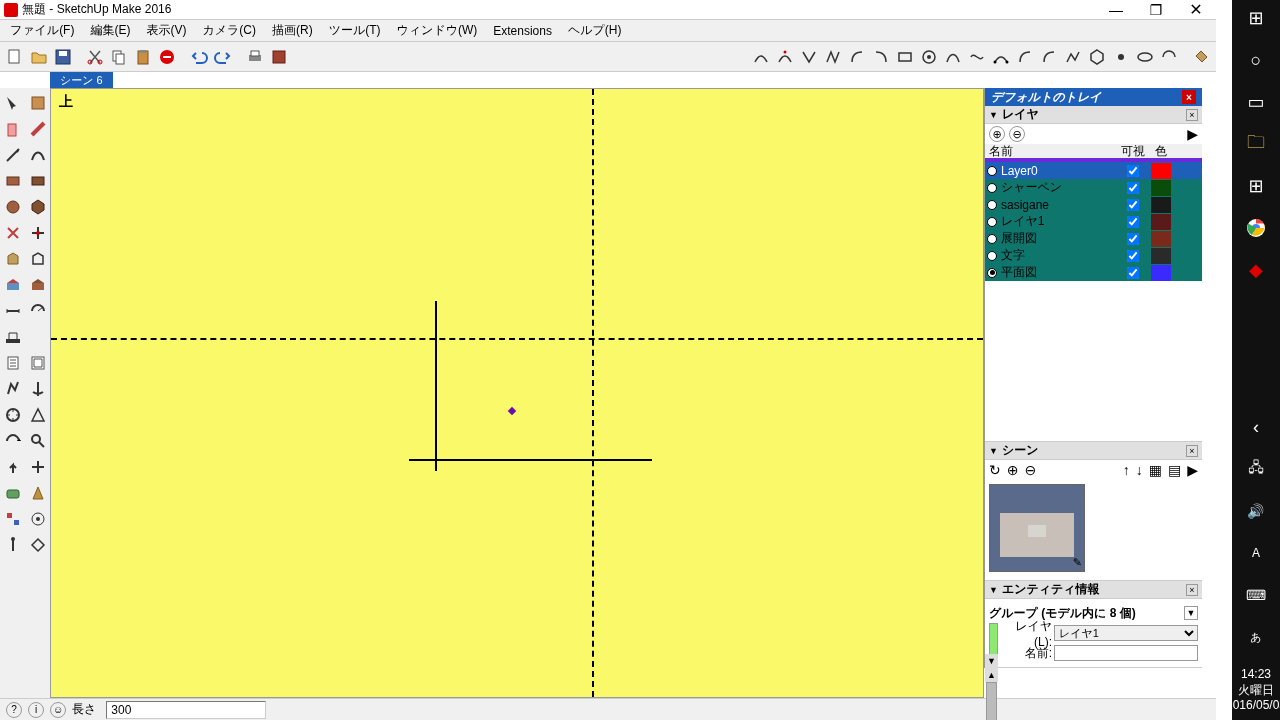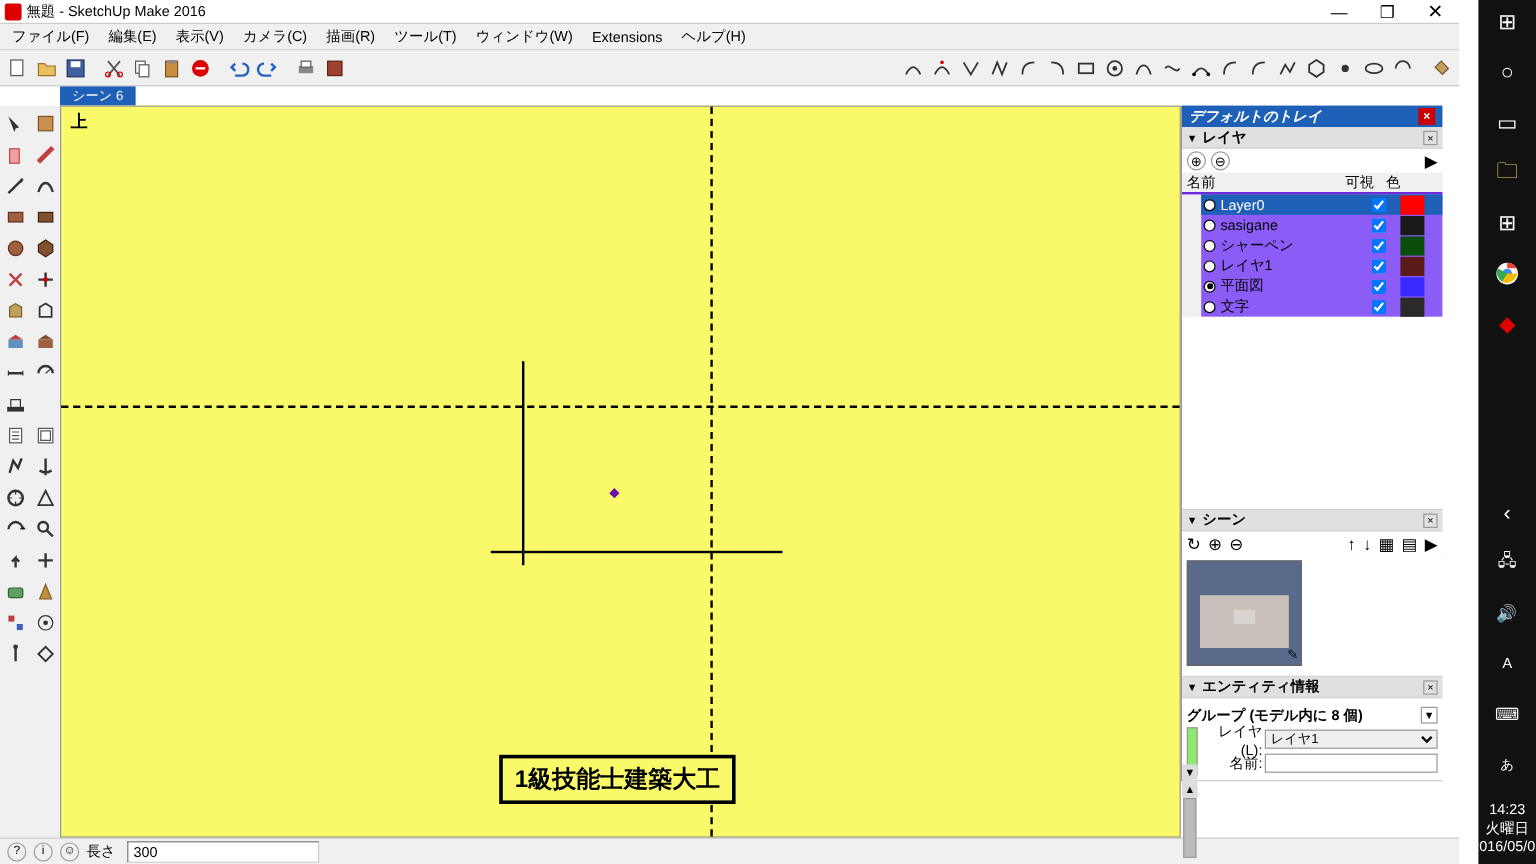--- a/index.html
+++ b/index.html
@@ -58,26 +58,26 @@
 .panel-head { height: 18px; background: #e0e0e0; display: flex; align-items: center; padding: 0 4px; font-size: 11px; border-bottom: 1px solid #ccc; }
 .panel-head .arrow { margin-right: 4px; font-size: 9px; }
 .panel-head .ptitle { flex: 1; font-weight: bold; font-family: Liberation Mono, monospace; }
 .panel-head .pclose { width: 12px; height: 12px; border: 1px solid #999; font-size: 9px; display: flex; align-items: center; justify-content: center; }
 
 .layer-toolbar { height: 20px; display: flex; align-items: center; padding: 0 4px; gap: 4px; background: #fff; }
 .layer-toolbar .lbtn { width: 16px; height: 16px; border: 1px solid #999; border-radius: 8px; display: flex; align-items: center; justify-content: center; font-size: 11px; }
 .layer-toolbar .spacer { flex: 1; }
 .layer-toolbar .rarrow { font-size: 14px; }
 
-.layer-headrow { display: flex; height: 18px; background: #f0f0f0; border-bottom: 2px solid #6d28d9; font-size: 11px; }
+.layer-headrow { display: flex; height: 18px; background: #f0f0f0; border-bottom: 4px solid #6d28d9; font-size: 11px; }
 .layer-headrow .c1 { width: 130px; padding-left: 4px; display: flex; align-items: center; }
 .layer-headrow .c2 { width: 36px; display: flex; align-items: center; justify-content: center; }
 .layer-headrow .c3 { width: 20px; display: flex; align-items: center; justify-content: center; }
 
-.layer-rows { background: #8b5cf6; margin-left: 16px; }
+.layer-rows { background: #0f766e; }
 .layer-row { display: flex; height: 17px; align-items: center; font-size: 11px; }
 .layer-row.selected { background: #1e5fb8; color: #fff; }
 .layer-row .radio { width: 14px; display: flex; justify-content: center; }
 .layer-row .radio-c { width: 10px; height: 10px; border: 1px solid #000; border-radius: 5px; display: flex; align-items: center; justify-content: center; background: #fff; }
 .layer-row .radio-c.on::after { content: ''; width: 5px; height: 5px; background: #000; border-radius: 3px; }
 .layer-row .lname { width: 116px; padding-left: 2px; }
 .layer-row .lvis { width: 36px; display: flex; justify-content: center; }
 .layer-row .lvis input { width: 12px; height: 12px; }
 .layer-row .lcolor { width: 20px; height: 16px; }
 .layer-empty { height: 160px; background: #fff; }
@@ -553,21 +553,20 @@
         </div>
       </div>
 
     <div class="canvas">
       <div class="axis-label">上</div>
       <div class="dashed-v" style="left:541px;"></div>
       <div class="dashed-h" style="top:249px;"></div>
       <div class="solid-line" style="left:384px; top:212px; width:2px; height:170px;"></div>
       <div class="solid-line" style="left:358px; top:370px; width:243px; height:2px;"></div>
       <div class="dot" style="left:458px; top:319px;"></div>
-      <div class="caption" style="left:365px; top:540px;">1級技能士建築大工</div>
     </div>
 
     <div class="rightarea">
       <div class="tray">
         <div class="tray-header">
           <span class="txt">デフォルトのトレイ</span>
           <span class="closex">×</span>
         </div>
 
         <div class="panel">
@@ -595,65 +594,75 @@
                 <div class="lname">Layer0</div>
                 <div class="lvis">
                   <input type="checkbox" checked="" style="">
                 </div>
                 <div class="lcolor" style="background:#ff0000"></div>
               </div>
               <div class="layer-row">
                 <div class="radio">
                   <div class="radio-c"></div>
                 </div>
+                <div class="lname">シャーペン</div>
+                <div class="lvis">
+                  <input type="checkbox" checked="" style="">
+                </div>
+                <div class="lcolor" style="background:#0a4d0a"></div>
+              </div>
+              <div class="layer-row">
+                <div class="radio">
+                  <div class="radio-c"></div>
+                </div>
                 <div class="lname">sasigane</div>
                 <div class="lvis">
                   <input type="checkbox" checked="" style="">
                 </div>
                 <div class="lcolor" style="background:#1a1a1a"></div>
               </div>
               <div class="layer-row">
                 <div class="radio">
                   <div class="radio-c"></div>
                 </div>
-                <div class="lname">シャーペン</div>
+                <div class="lname">レイヤ1</div>
                 <div class="lvis">
                   <input type="checkbox" checked="" style="">
                 </div>
-                <div class="lcolor" style="background:#0a4d0a"></div>
+                <div class="lcolor" style="background:#5a1a1a"></div>
               </div>
               <div class="layer-row">
                 <div class="radio">
                   <div class="radio-c"></div>
                 </div>
-                <div class="lname">レイヤ1</div>
+                <div class="lname">展開図</div>
                 <div class="lvis">
                   <input type="checkbox" checked="" style="">
                 </div>
-                <div class="lcolor" style="background:#5a1a1a"></div>
+                <div class="lcolor" style="background:#7a2a1a"></div>
+              </div>
+              <div class="layer-row">
+                <div class="radio">
+                  <div class="radio-c"></div>
+                </div>
+                <div class="lname">文字</div>
+                <div class="lvis">
+                  <input type="checkbox" checked="" style="">
+                </div>
+                <div class="lcolor" style="background:#2a2a2a"></div>
               </div>
               <div class="layer-row">
                 <div class="radio">
                   <div class="radio-c on"></div>
                 </div>
                 <div class="lname">平面図</div>
                 <div class="lvis">
                   <input type="checkbox" checked="" style="">
                 </div>
                 <div class="lcolor" style="background:#3a2aff"></div>
-              </div>
-              <div class="layer-row">
-                <div class="radio">
-                  <div class="radio-c"></div>
-                </div>
-                <div class="lname">文字</div>
-                <div class="lvis">
-                  <input type="checkbox" checked="" style="">
-                </div>
-                <div class="lcolor" style="background:#2a2a2a"></div>
               </div>
             </div>
           <div class="layer-empty"></div>
         </div>
 
         <div class="panel">
           <div class="panel-head">
             <span class="arrow">▼</span>
             <span class="ptitle">シーン</span>
             <span class="pclose">×</span>

